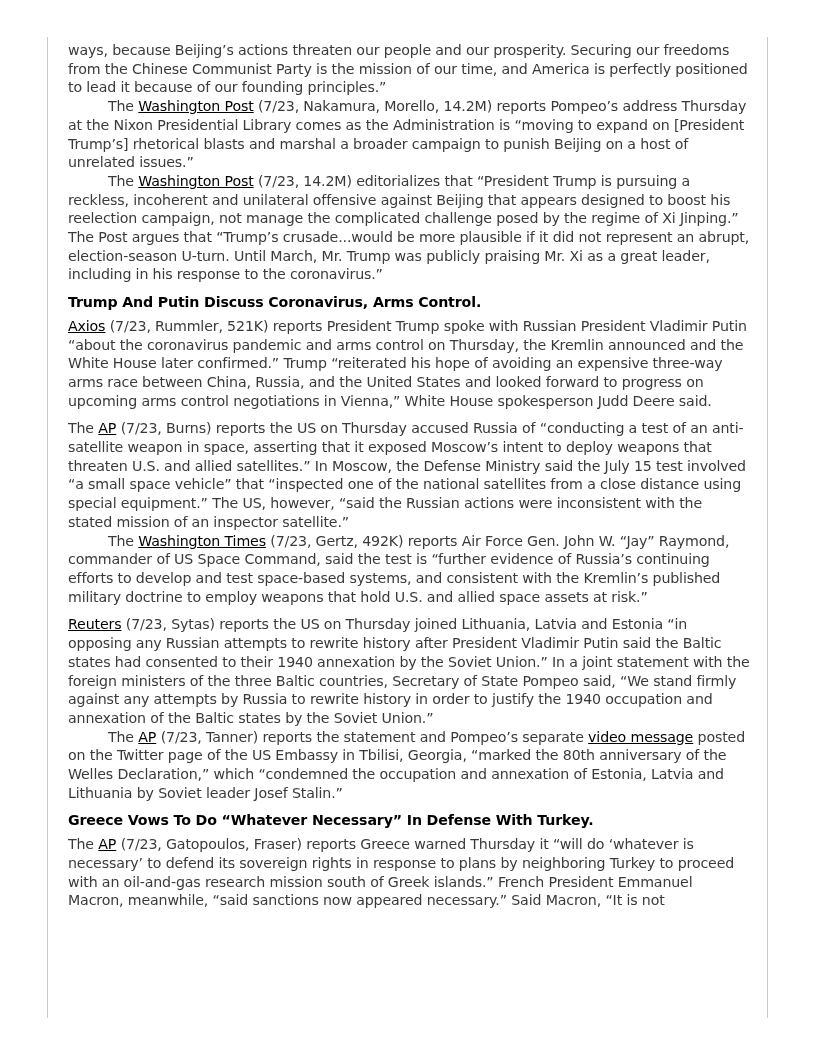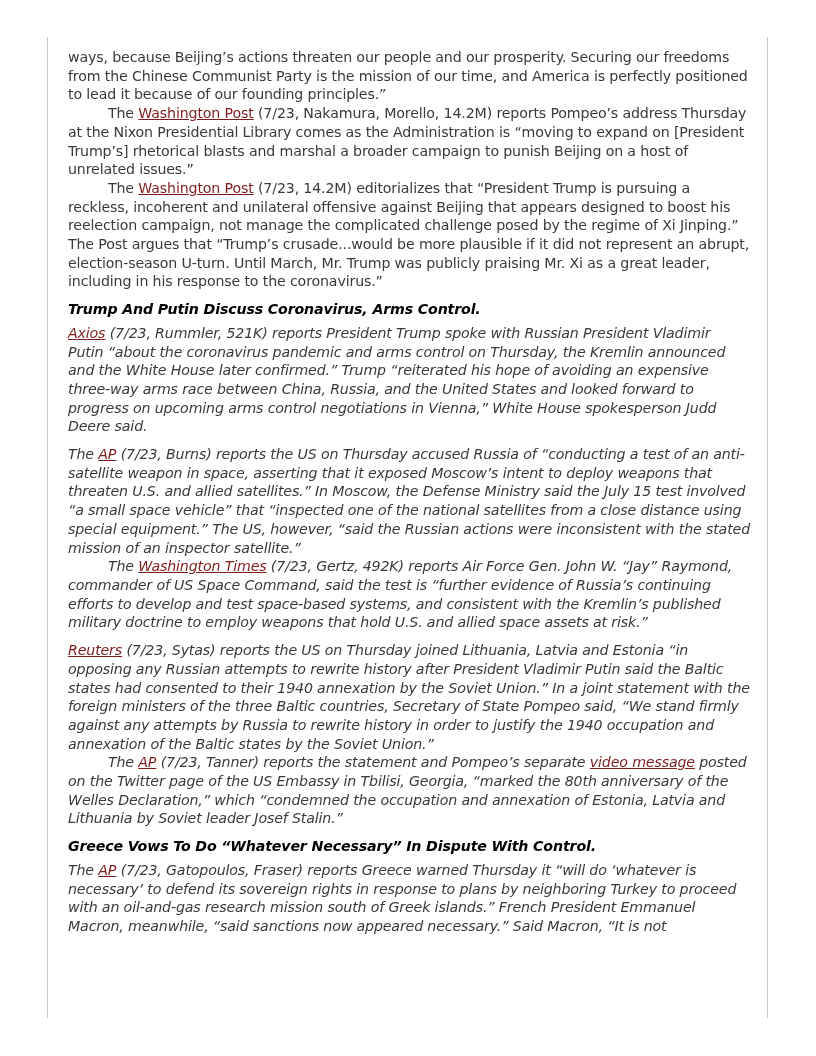--- a/index.html
+++ b/index.html
@@ -42,31 +42,30 @@
       text-indent: 40px;
     }
     .headline {
       margin: 0;
       font-weight: bold;
       color: #000000;
       font-size: 14.2px;
       line-height: 18.7px;
     }
     .story {
-      margin-top: 12px;
+      margin-top: 5px;
     }
     .story + .story {
       margin-top: 9px;
-      font-style: italic;
     }
     .story .headline {
       margin-bottom: 5px;
     }
     a.link {
-      color: #7f1d1d;
+      color: #000000;
       text-decoration: underline;
     }
   </style>
 </head>
 <body>
 
 <div class="page-frame"></div>
 
 <div class="content">
 
@@ -85,17 +84,17 @@
     <p class="para"><span>The </span><a class="link">AP</a><span> (7/23, Burns) reports the US on Thursday accused Russia of “conducting a test of an anti-satellite weapon in space, asserting that it exposed Moscow’s intent to deploy weapons that threaten U.S. and allied satellites.” In Moscow, the Defense Ministry said the July 15 test involved “a small space vehicle” that “inspected one of the national satellites from a close distance using special equipment.” The US, however, “said the Russian actions were inconsistent with the stated mission of an inspector satellite.”</span></p>
     <p class="para indent"><span>The </span><a class="link">Washington Times</a><span> (7/23, Gertz, 492K) reports Air Force Gen. John W. “Jay” Raymond, commander of US Space Command, said the test is “further evidence of Russia’s continuing efforts to develop and test space-based systems, and consistent with the Kremlin’s published military doctrine to employ weapons that hold U.S. and allied space assets at risk.”</span></p>
   </div>
 
   <div class="story">
     <p class="para"><a class="link">Reuters</a><span> (7/23, Sytas) reports the US on Thursday joined Lithuania, Latvia and Estonia “in opposing any Russian attempts to rewrite history after President Vladimir Putin said the Baltic states had consented to their 1940 annexation by the Soviet Union.” In a joint statement with the foreign ministers of the three Baltic countries, Secretary of State Pompeo said, “We stand firmly against any attempts by Russia to rewrite history in order to justify the 1940 occupation and annexation of the Baltic states by the Soviet Union.”</span></p>
     <p class="para indent"><span>The </span><a class="link">AP</a><span> (7/23, Tanner) reports the statement and Pompeo’s separate </span><a class="link">video message</a><span> posted on the Twitter page of the US Embassy in Tbilisi, Georgia, “marked the 80th anniversary of the Welles Declaration,” which “condemned the occupation and annexation of Estonia, Latvia and Lithuania by Soviet leader Josef Stalin.”</span></p>
   </div>
 
   <div class="story">
-    <h3 class="headline">Greece Vows To Do “Whatever Necessary” In Dispute With Control.</h3>
+    <h3 class="headline">Greece Vows To Do “Whatever Necessary” In Defense With Turkey.</h3>
     <p class="para"><span>The </span><a class="link">AP</a><span> (7/23, Gatopoulos, Fraser) reports Greece warned Thursday it “will do ‘whatever is necessary’ to defend its sovereign rights in response to plans by neighboring Turkey to proceed with an oil-and-gas research mission south of Greek islands.” French President Emmanuel Macron, meanwhile, “said sanctions now appeared necessary.” Said Macron, “It is not</span></p>
   </div>
 
 </div>
 
 </body></html>

